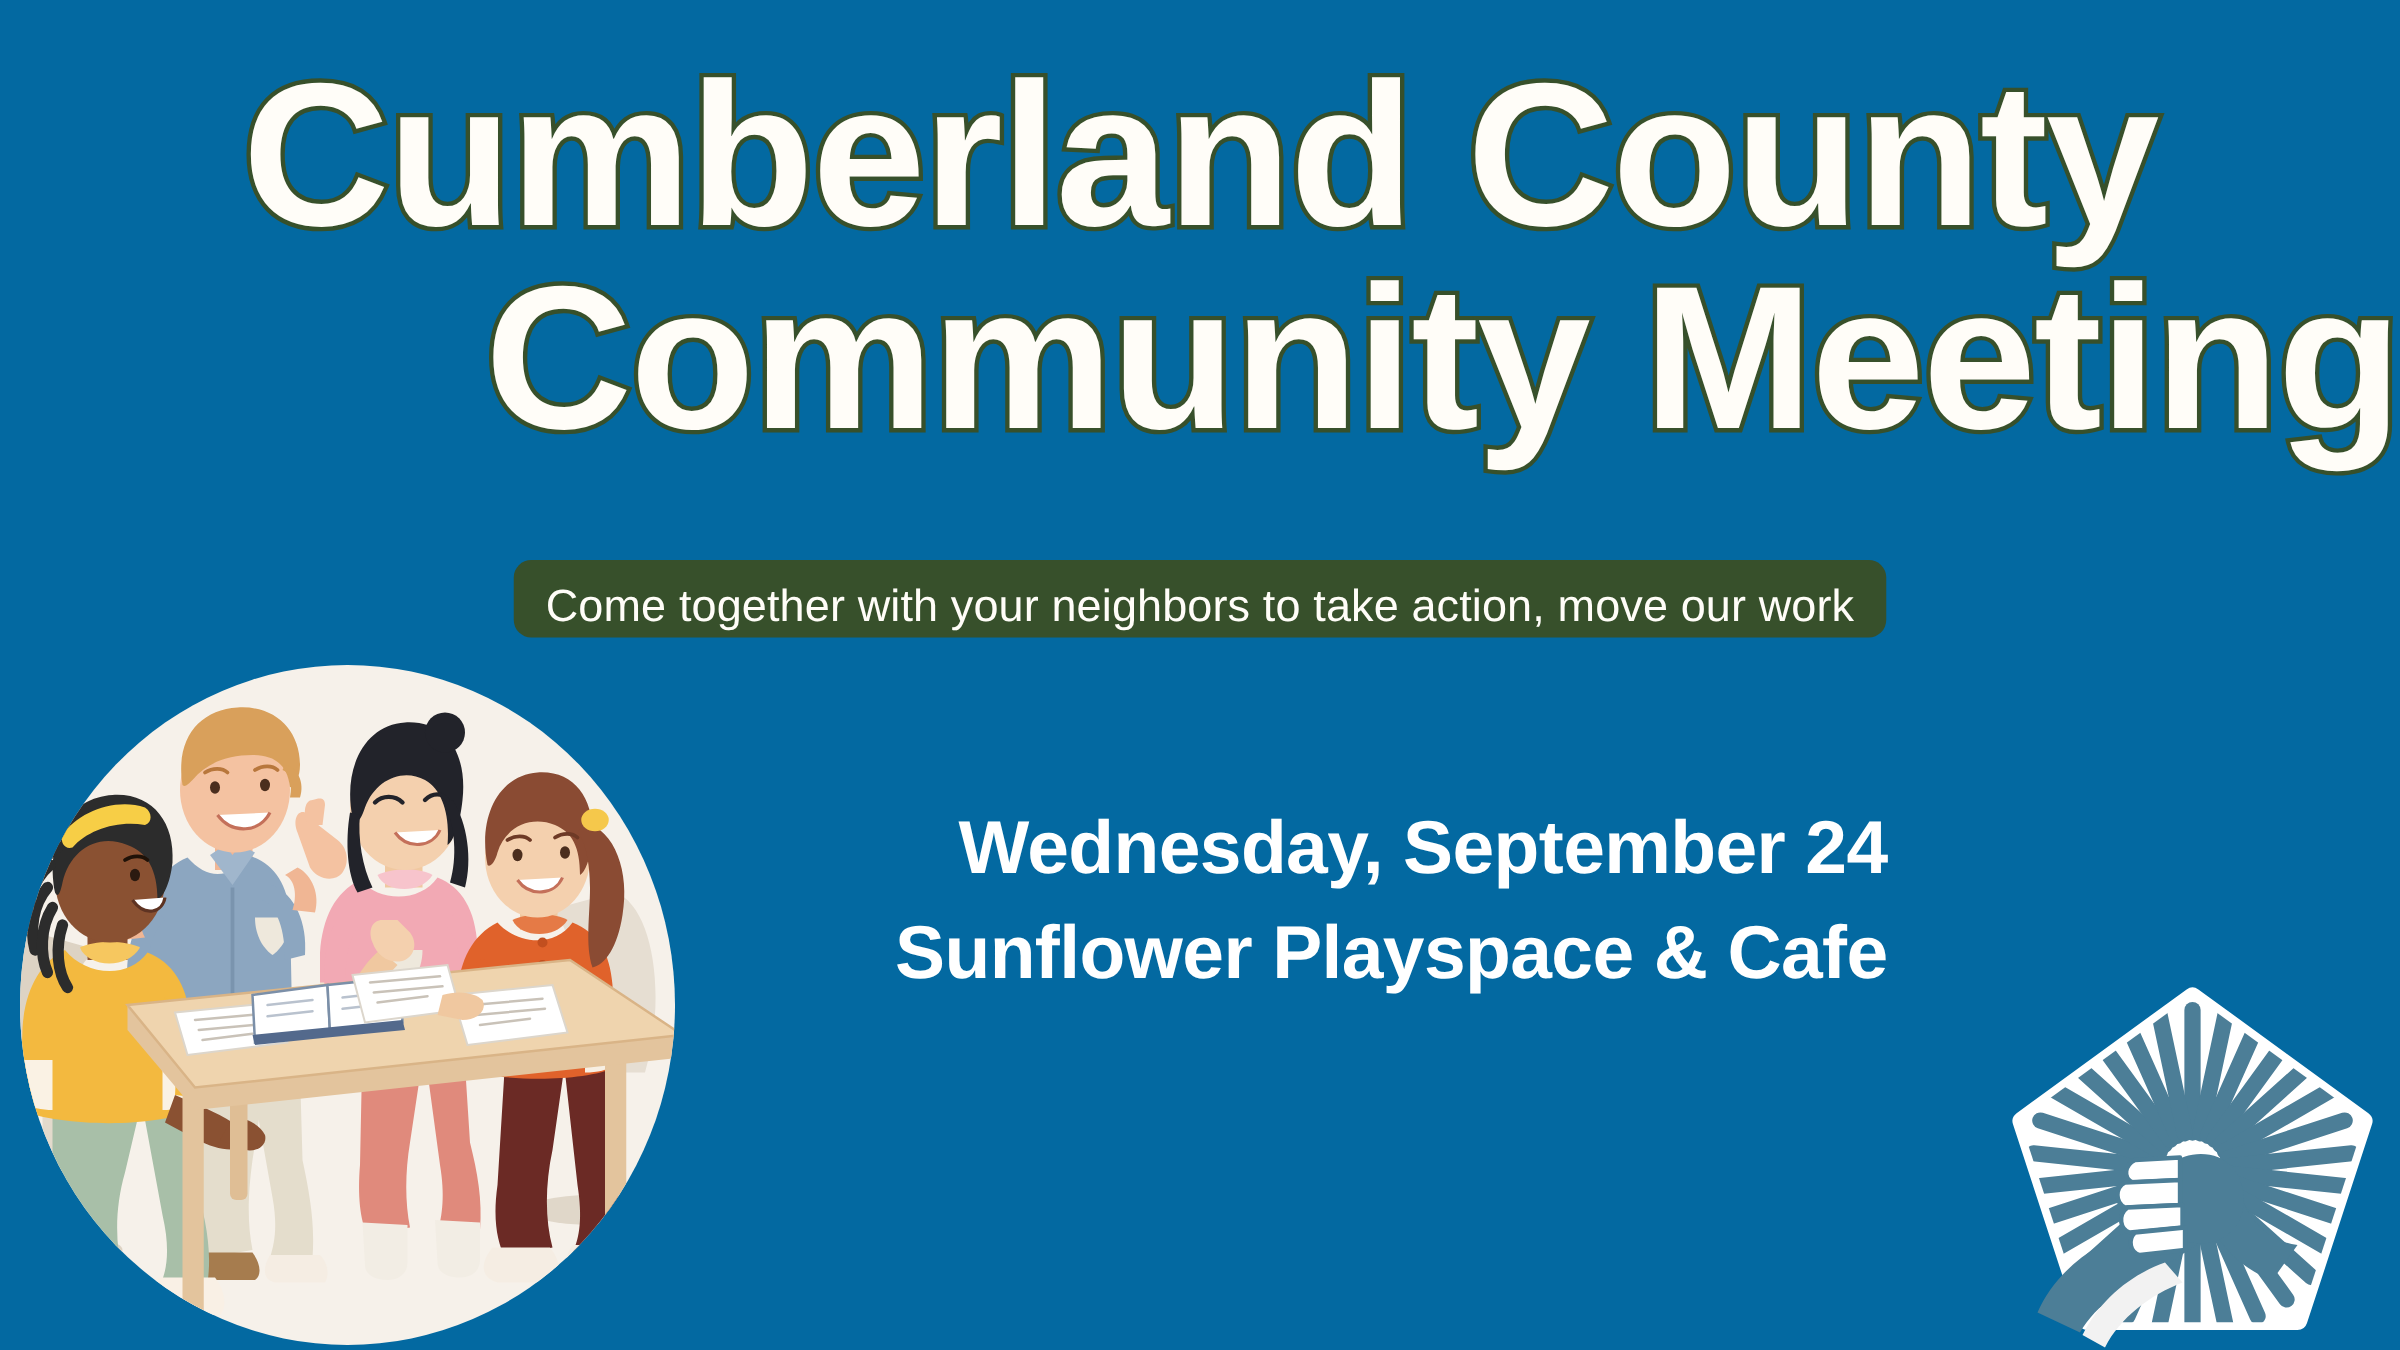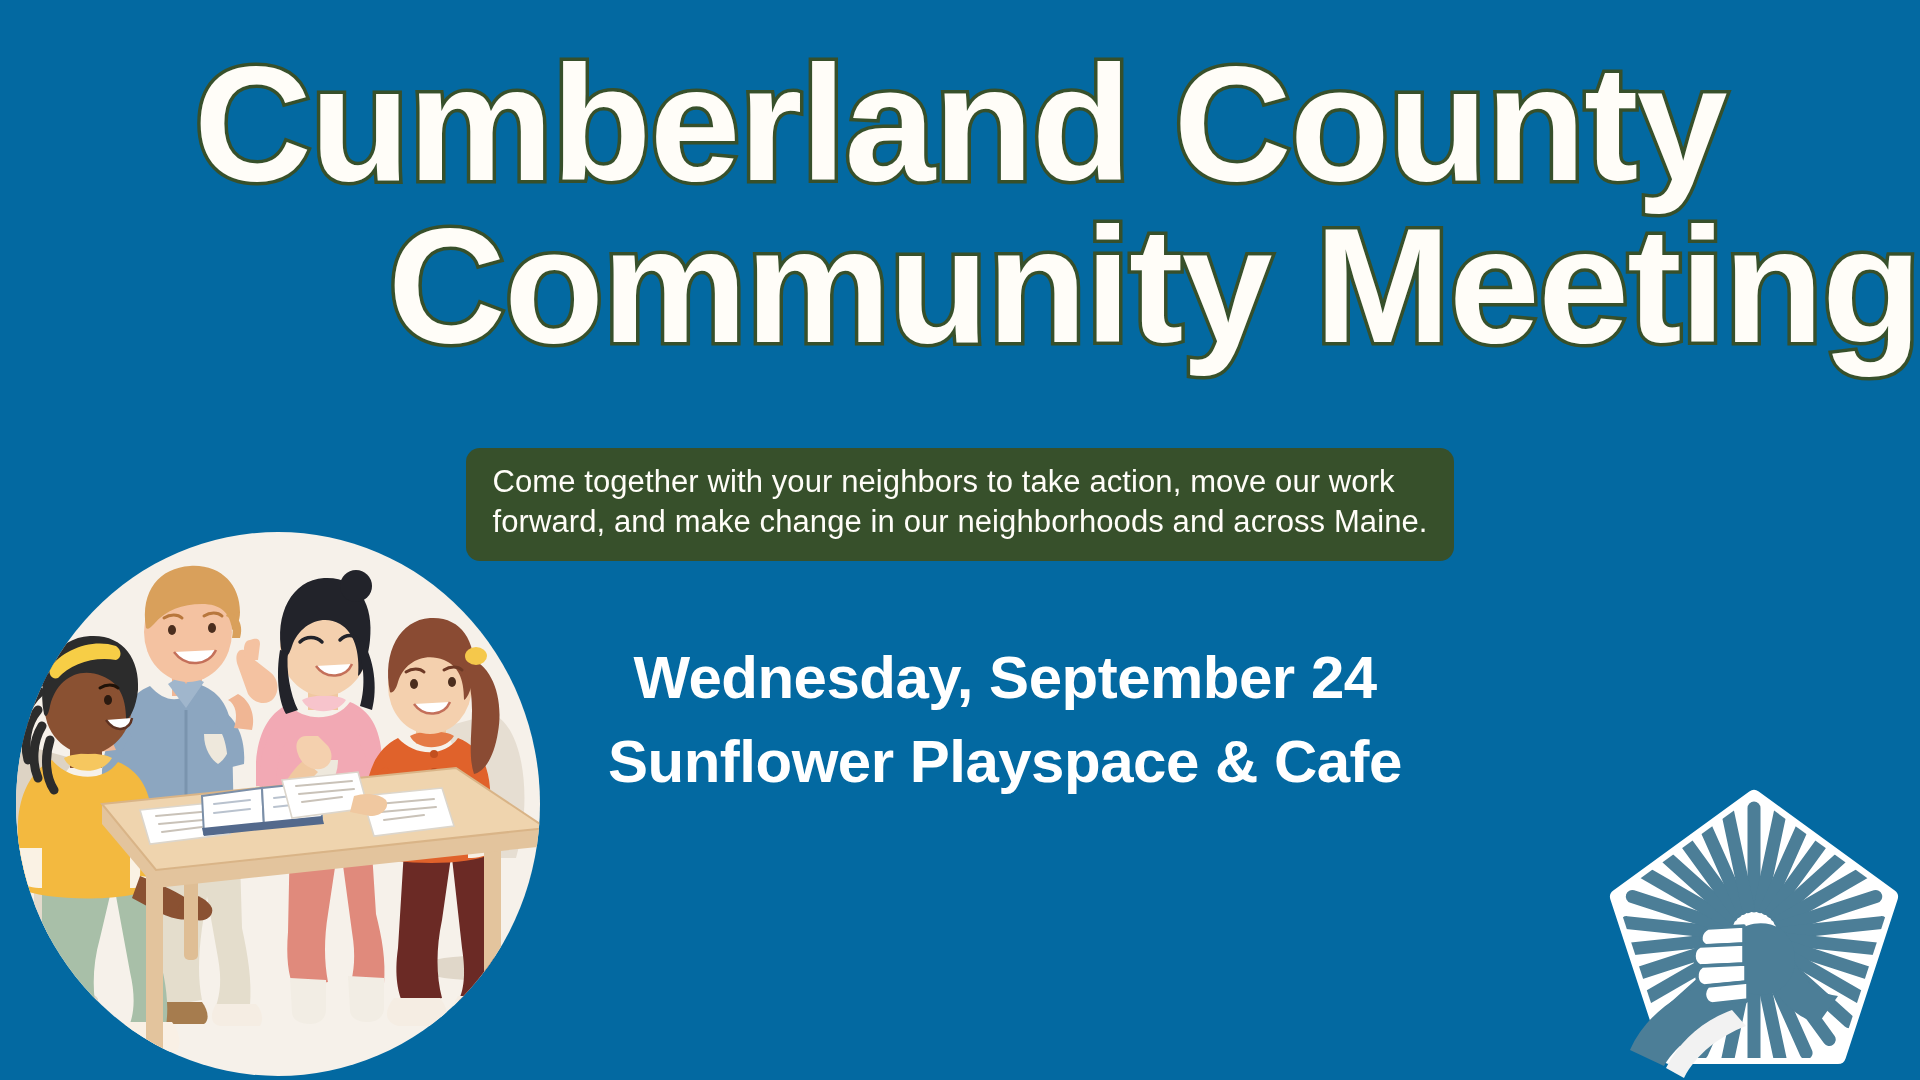--- a/index.html
+++ b/index.html
@@ -46,23 +46,24 @@
     left:0; right:0;
     top:448px;
     display:flex;
     justify-content:center;
     z-index:7;
   }
   .subtitle-band{
     background:#37502B;
     color:#FFFDF8;
     border-radius:14px;
-    padding:14px 26px 18px 26px;
+    padding:14px 26px 1px 26px;
     max-width:1490px;
-    font-size:31px;
+    text-align:center;
+    font-size:36px;
     line-height:1.30;
     font-weight:400;
     letter-spacing:0.1px;
   }
   .subtitle-band .sl{ display:block; white-space:nowrap; }
 
   
   .illustration{
     position:absolute;
     left:6px;
@@ -83,20 +84,21 @@
     z-index:6;
   }
   .details .dline{
     display:block;
     color:#FFFFFF;
     font-weight:700;
     font-size:60px;
     line-height:1.40;
     letter-spacing:-0.5px;
     white-space:nowrap;
+    text-align:right;
   }
 
   
   .logo{
     position:absolute;
     right:16px;
     bottom:-6px;
     width:300px;
     height:300px;
     z-index:6;
@@ -109,21 +111,20 @@
 <div id="flyer">
 
   <div class="title-block">
     <span class="title-line l1">Cumberland County</span>
     <span class="title-line l2">Community Meeting</span>
   </div>
 
   <div class="subtitle-wrap">
     <div class="subtitle-band">
       <span class="sl">Come together with your neighbors to take action, move our work</span>
-      <span class="sl">forward, and make change in our neighborhoods and across Maine.</span>
     </div>
   </div>
 
   <div class="illustration">
     <svg viewBox="0 0 560 552" xmlns="http://www.w3.org/2000/svg">
       <defs>
         <clipPath id="blobclip">
           <ellipse cx="272" cy="276" rx="262" ry="272"></ellipse>
         </clipPath>
       </defs>

